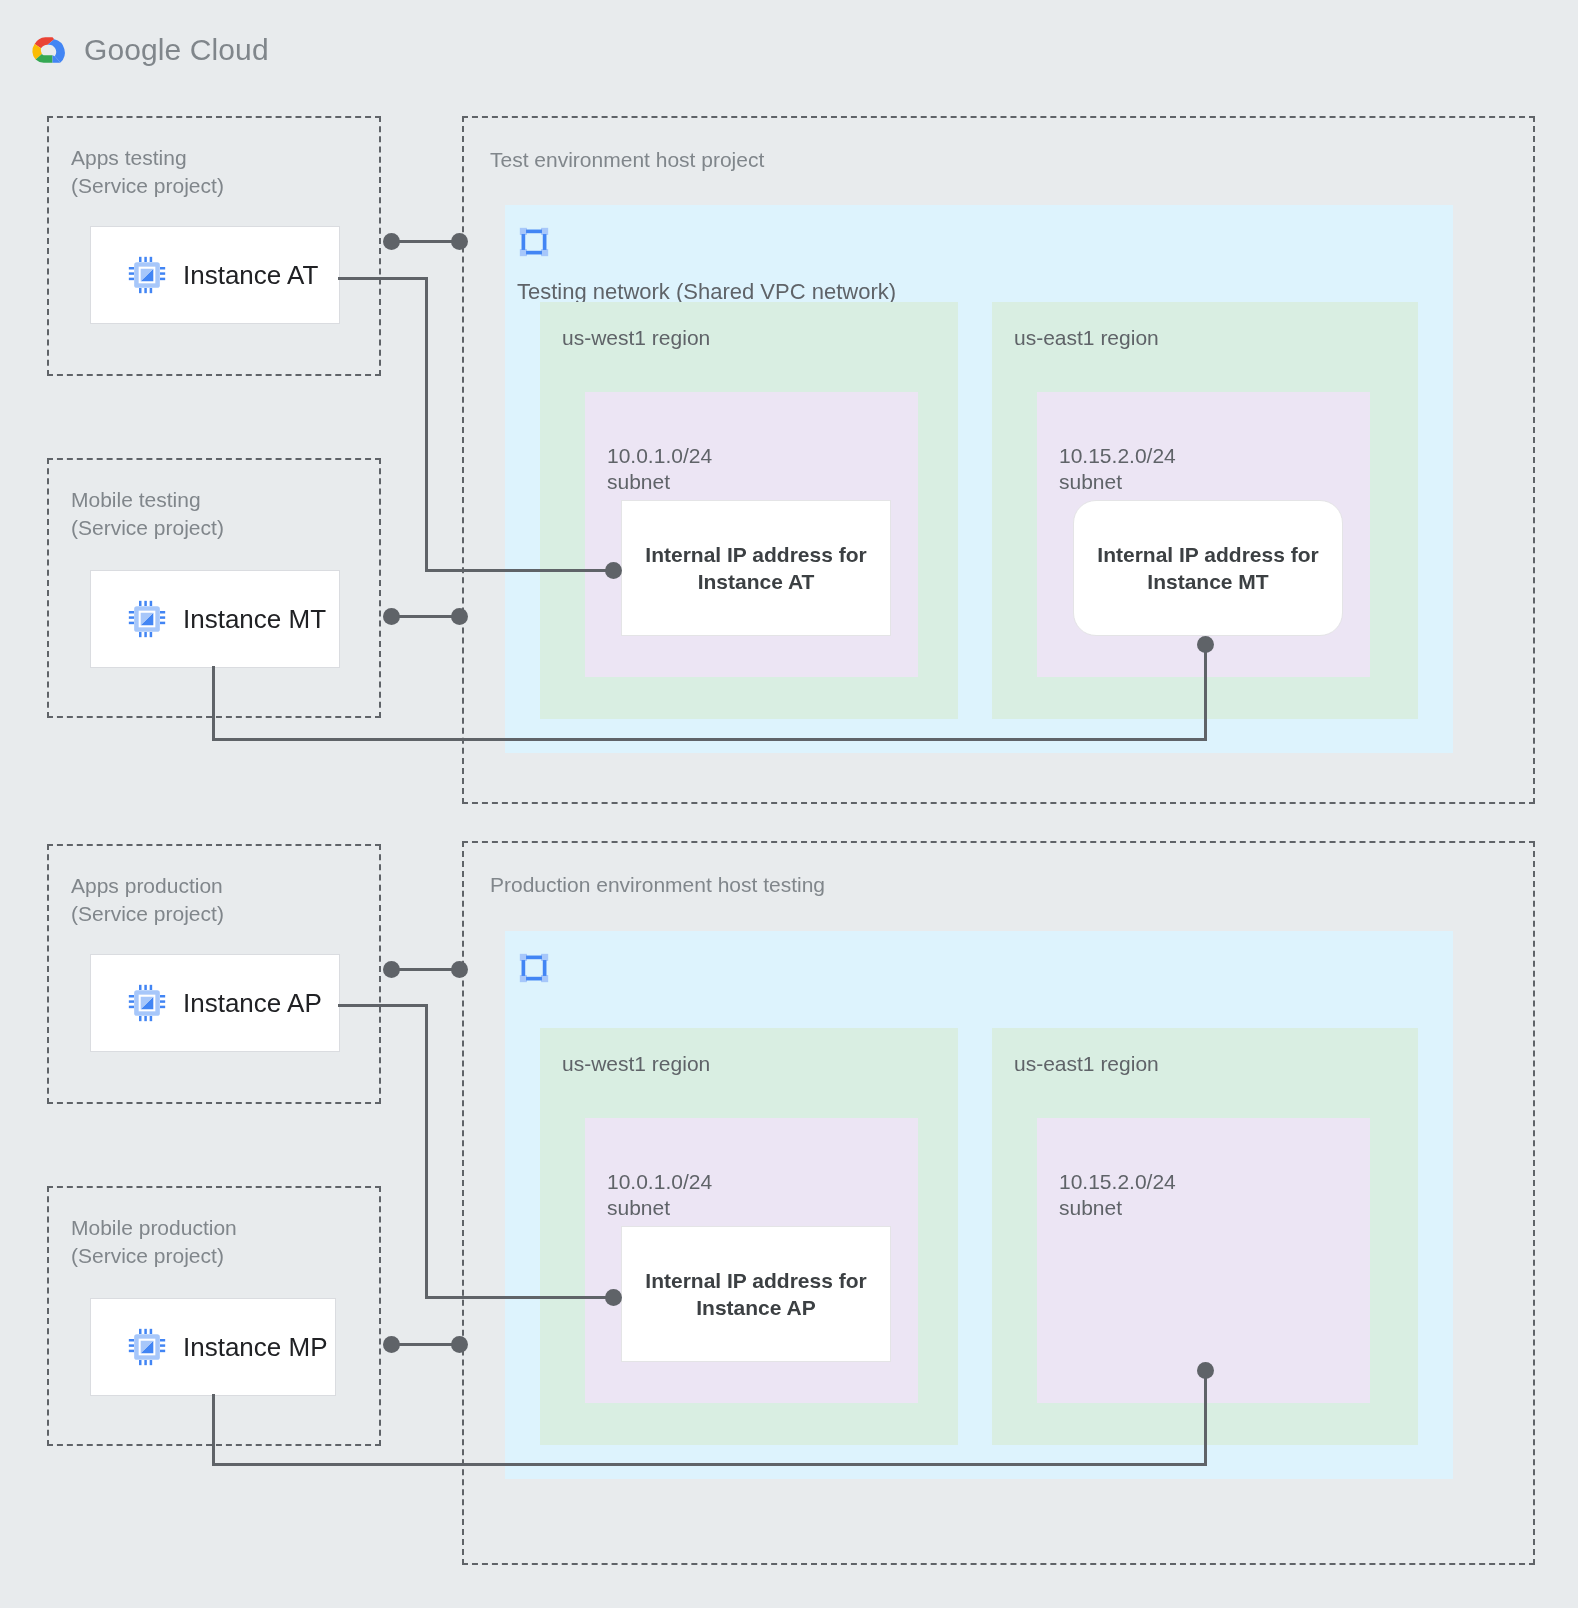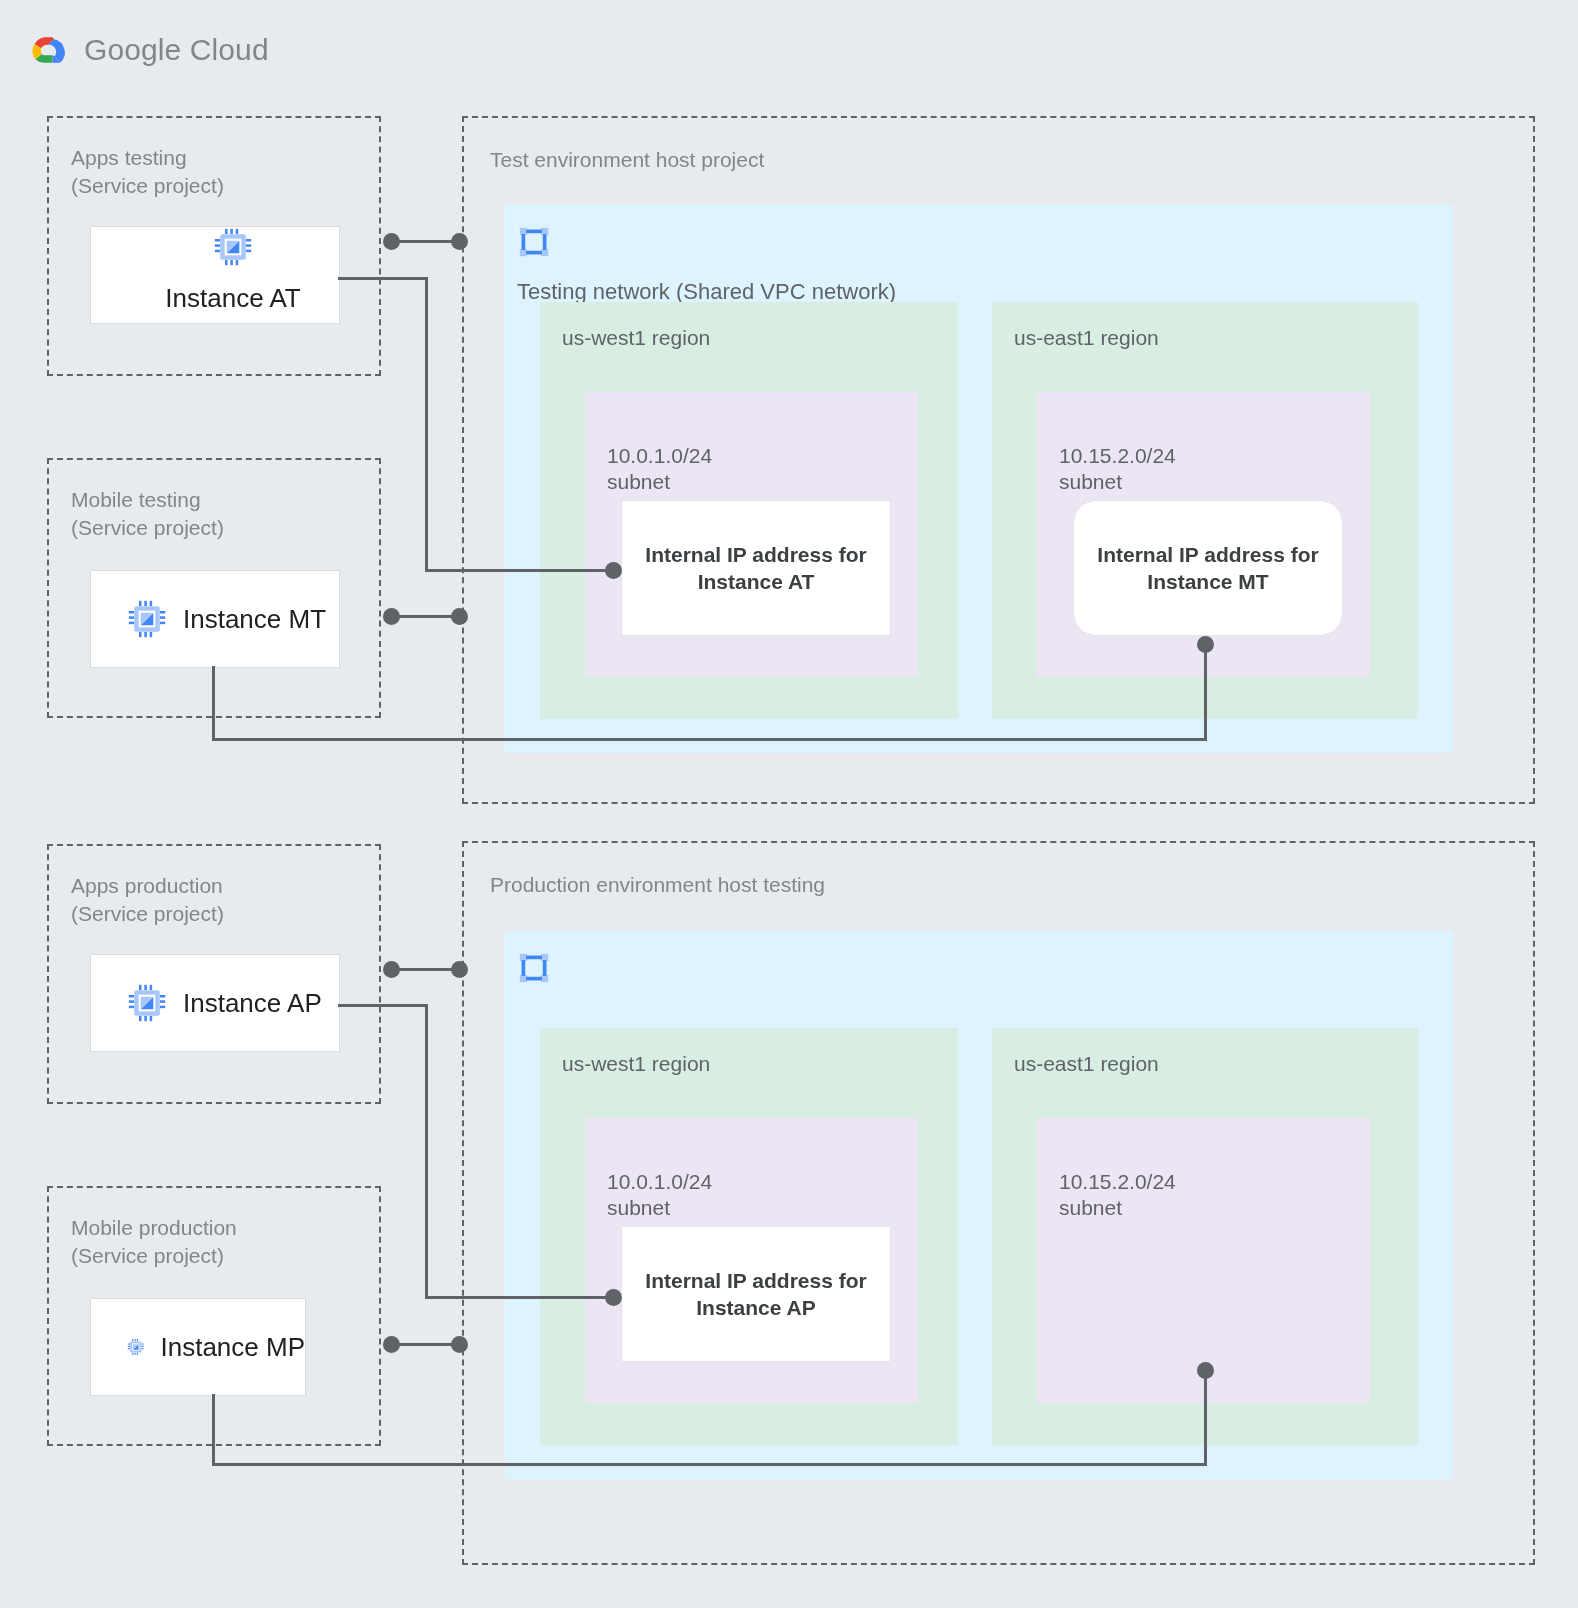--- a/index.html
+++ b/index.html
@@ -66,21 +66,21 @@
       <path d="M7.6 26.6 A12.0 12.0 0 0 0 15.6 29.8 L24.5 29.8 L24.5 22.3 L15.6 22.3 A7.2 7.2 0 0 1 13.9 20.9 Z" fill="#34a853"></path>
       <path d="M24.5 22.3 L24.5 29.8 L30.0 29.8 A10.5 10.5 0 0 0 32.5 29.4 L26.8 23.2 A7.3 7.3 0 0 1 24.5 22.3 Z" fill="#4285f4"></path>
     </svg>
     <div class="brand-text"><b>Google</b><span> Cloud</span></div>
   </div>
 
   <div class="abs dashed" style="left:47px;top:116px;width:334px;height:260px;">
     <div class="dashed-label">Apps testing
 (Service project)</div>
   </div>
-  <div class="abs instance" style="left:90px;top:226px;width:250px;height:98px;flex-direction:column;">
+  <div class="abs instance" style="left:90px;top:226px;width:250px;height:98px;">
     <svg width="40" height="40" viewBox="0 0 24 24">
       <g fill="#4285f4">
         <rect x="7.2" y="1.1" width="1.5" height="3.1"></rect>
           <rect x="10.4" y="1.1" width="1.5" height="3.1"></rect>
           <rect x="13.6" y="1.1" width="1.5" height="3.1"></rect>
         <rect x="7.2" y="19.8" width="1.5" height="3.1"></rect>
           <rect x="10.4" y="19.8" width="1.5" height="3.1"></rect>
           <rect x="13.6" y="19.8" width="1.5" height="3.1"></rect>
         <rect x="1.1" y="7.2" width="3.1" height="1.5"></rect>
           <rect x="1.1" y="10.4" width="3.1" height="1.5"></rect>
@@ -212,21 +212,21 @@
       <path d="M8.2 15.8 L15.8 15.8 L15.8 8.2 Z" fill="#4285f4"></path>
       <path d="M8.2 15.8 L8.2 8.2 L15.8 8.2 Z" fill="#a7c7fa"></path>
     </svg>
     <span class="instance-label">Instance AP</span>
   </div>
 
   <div class="abs dashed" style="left:47px;top:1186px;width:334px;height:260px;">
     <div class="dashed-label">Mobile production
 (Service project)</div>
   </div>
-  <div class="abs instance" style="left:90px;top:1298px;width:216px;height:98px;">
+  <div class="abs instance" style="left:90px;top:1298px;width:246px;height:98px;">
     <svg width="40" height="40" viewBox="0 0 24 24">
       <g fill="#4285f4">
         <rect x="7.2" y="1.1" width="1.5" height="3.1"></rect>
           <rect x="10.4" y="1.1" width="1.5" height="3.1"></rect>
           <rect x="13.6" y="1.1" width="1.5" height="3.1"></rect>
         <rect x="7.2" y="19.8" width="1.5" height="3.1"></rect>
           <rect x="10.4" y="19.8" width="1.5" height="3.1"></rect>
           <rect x="13.6" y="19.8" width="1.5" height="3.1"></rect>
         <rect x="1.1" y="7.2" width="3.1" height="1.5"></rect>
           <rect x="1.1" y="10.4" width="3.1" height="1.5"></rect>

